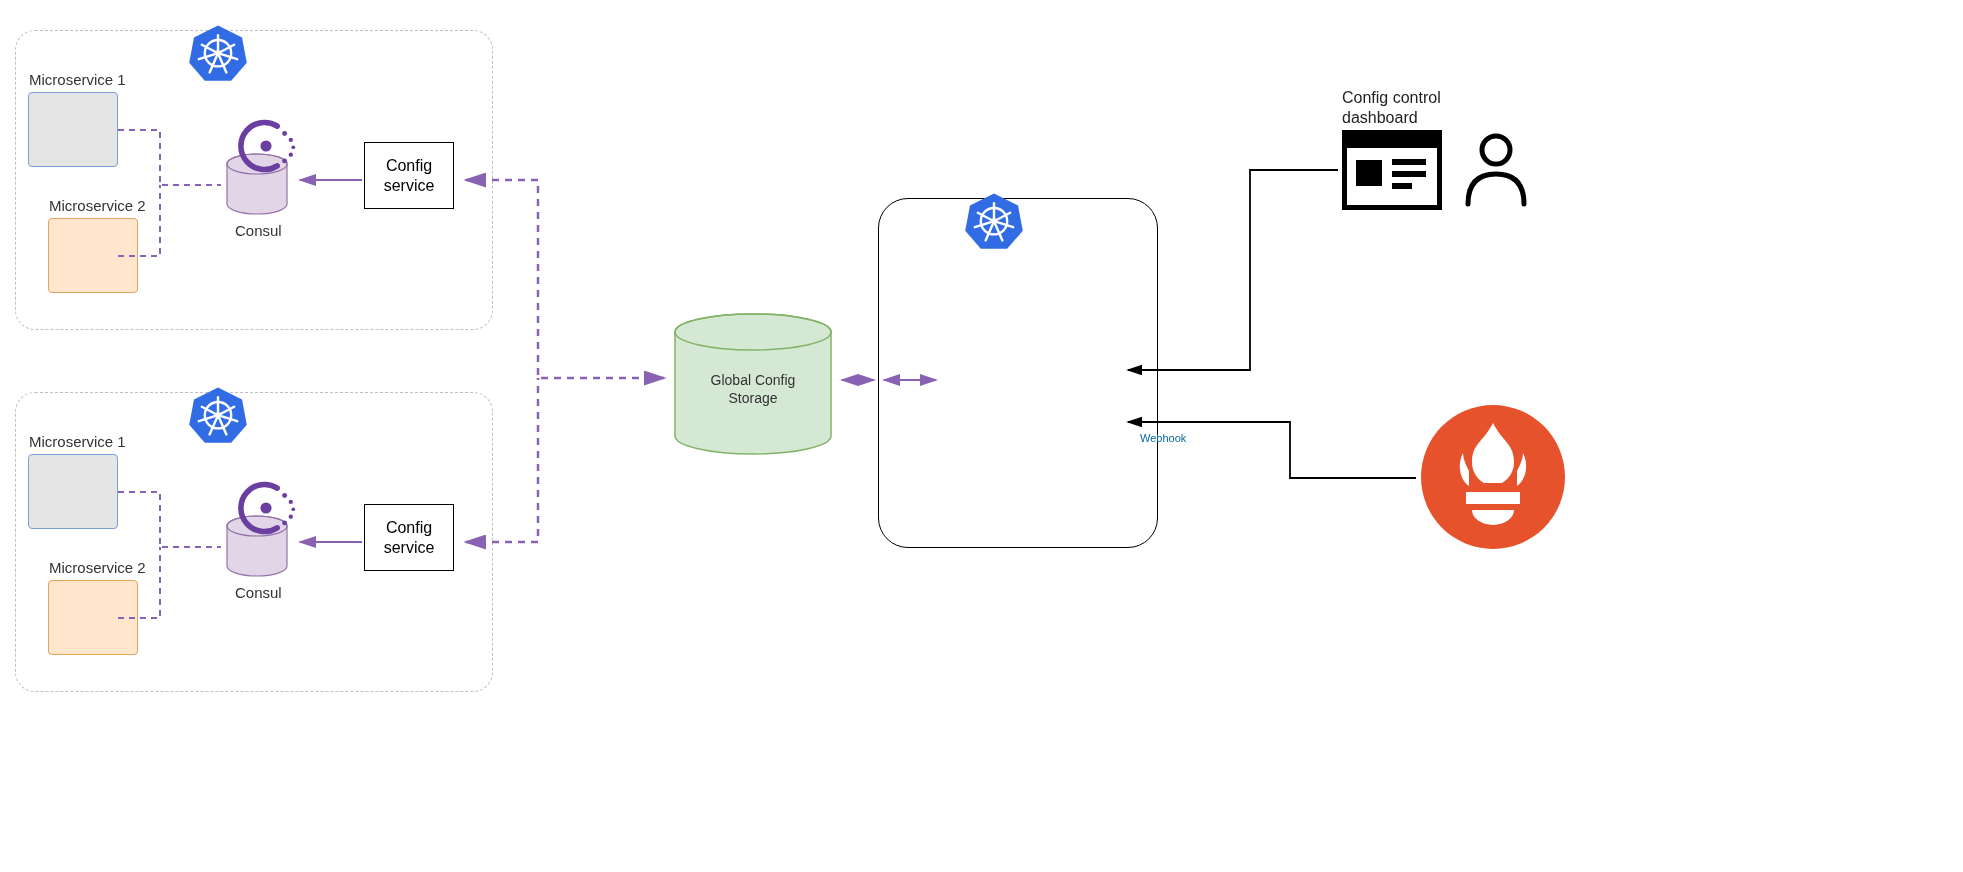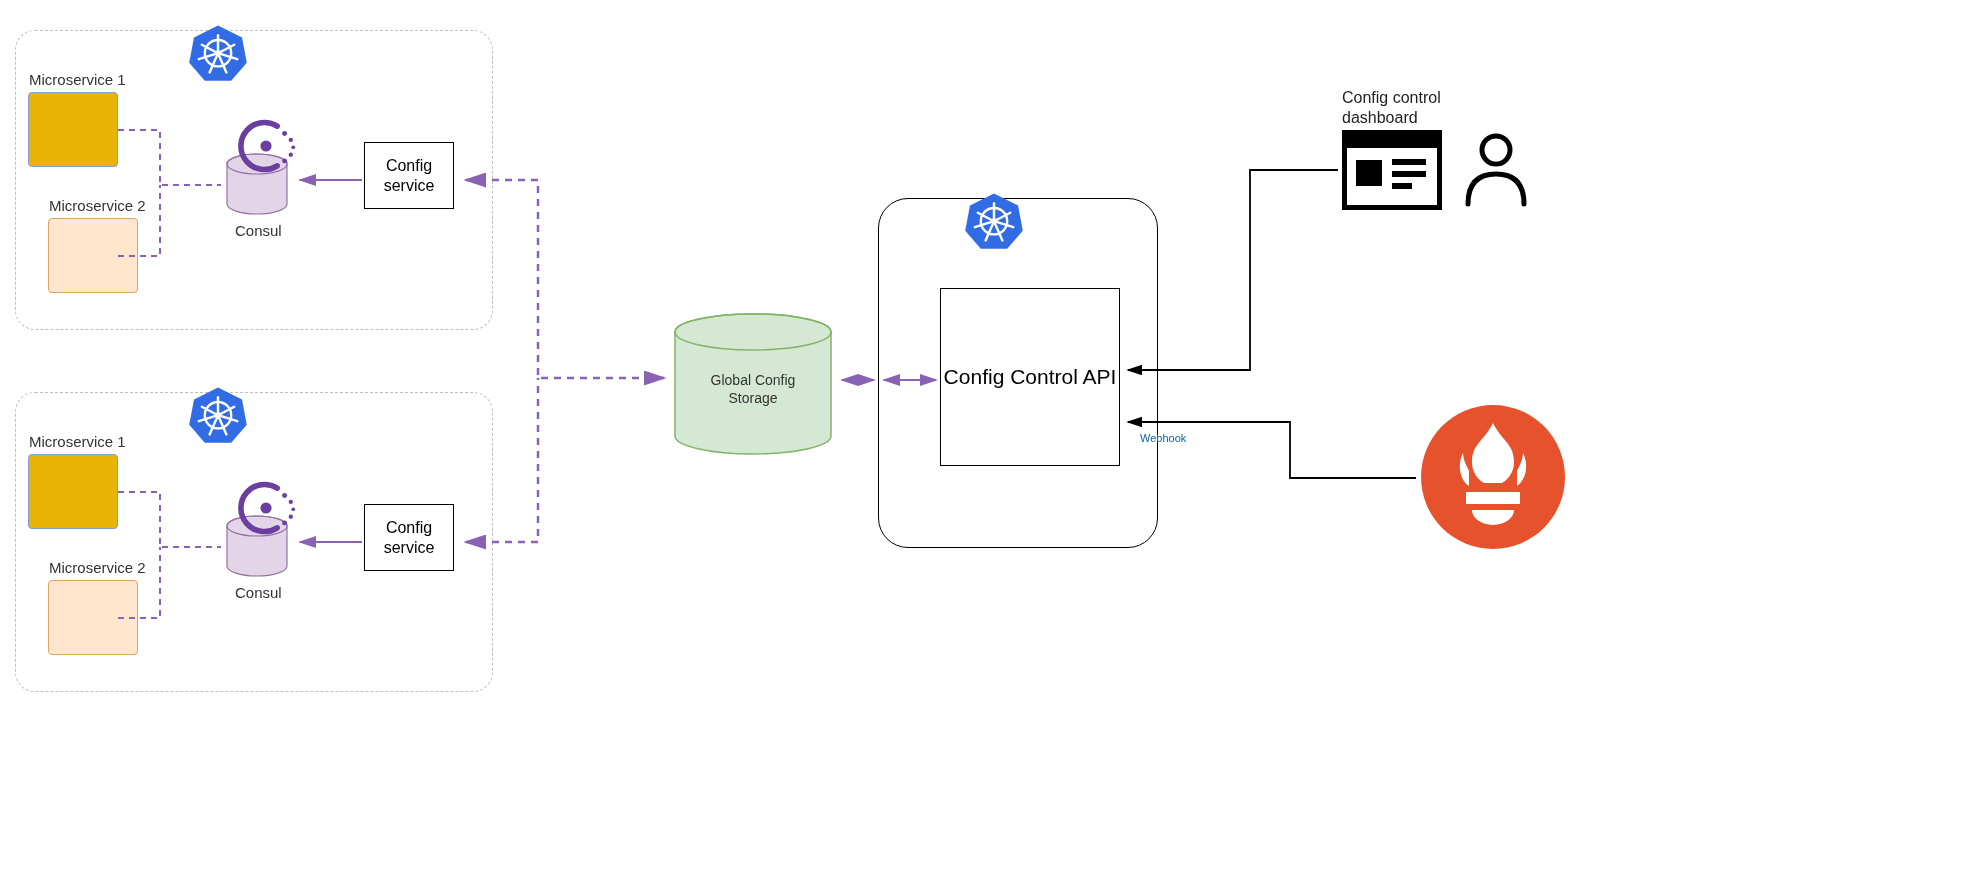--- a/index.html
+++ b/index.html
@@ -26,21 +26,21 @@
     background: transparent;
   }
 
   
   .ms-box {
     width: 90px;
     height: 75px;
     border-radius: 4px;
     font-size: 14px;
   }
-  .ms1 { background: #eab308; border: 1px solid #7d9fd3; padding-left: 32px; }
+  .ms1 { background: #e5e5e5; border: 1px solid #7d9fd3; padding-left: 32px; }
   .ms2 { background: #ffe6cc; border: 1px solid #e0a45f; margin-left: 20px; }
   .ms-label {
     position: absolute;
     top: -22px;
     left: 0;
     font-size: 15px;
     color: #333;
     white-space: nowrap;
   }
 
@@ -225,23 +225,20 @@
       <line x1="50" y1="52" x2="77" y2="38"></line>
       <line x1="50" y1="52" x2="82" y2="62"></line>
       <line x1="50" y1="52" x2="64" y2="84"></line>
       <line x1="50" y1="52" x2="36" y2="84"></line>
       <line x1="50" y1="52" x2="18" y2="62"></line>
       <line x1="50" y1="52" x2="23" y2="38"></line>
     </g>
     <circle cx="50" cy="52" r="22" fill="none" stroke="#fff" stroke-width="4"></circle>
   </svg>
 
-  <div class="abs api-box" style="left:940px; top:288px; width:180px; height:178px;">
-    <span>Config Control API</span>
-  </div>
 
   <div class="abs webhook-label" style="left:1140px; top:432px;">Webhook</div>
 
   <div class="abs dash-label" style="left:1342px; top:88px; width:140px;">Config control dashboard</div>
 
   <svg class="abs" style="left:1342px; top:130px; width:100px; height:80px;" viewBox="0 0 100 80">
     <rect x="2" y="2" width="96" height="76" fill="#fff" stroke="#000" stroke-width="6"></rect>
     <rect x="2" y="2" width="96" height="16" fill="#000"></rect>
     <rect x="14" y="30" width="26" height="26" fill="#000"></rect>
     <line x1="50" y1="32" x2="84" y2="32" stroke="#000" stroke-width="6"></line>

